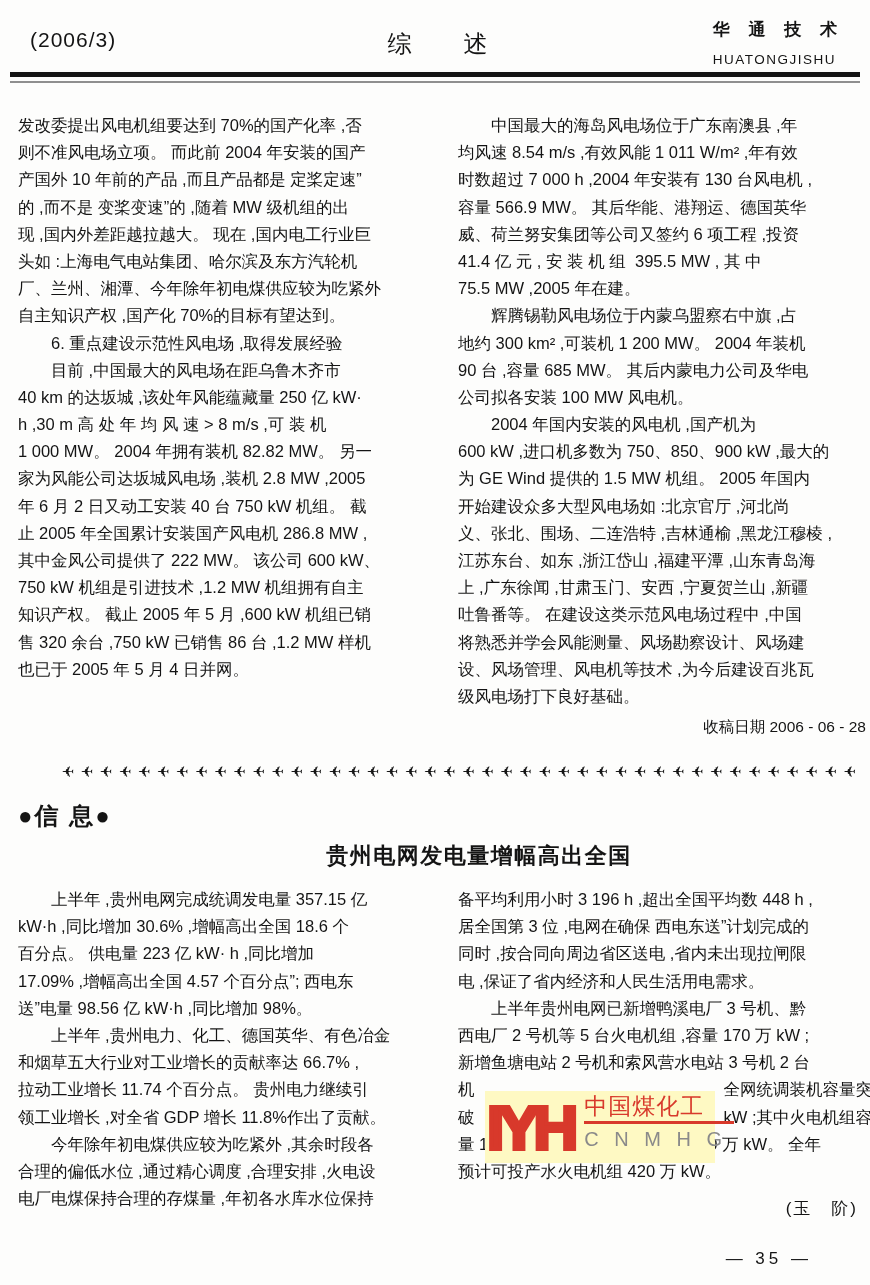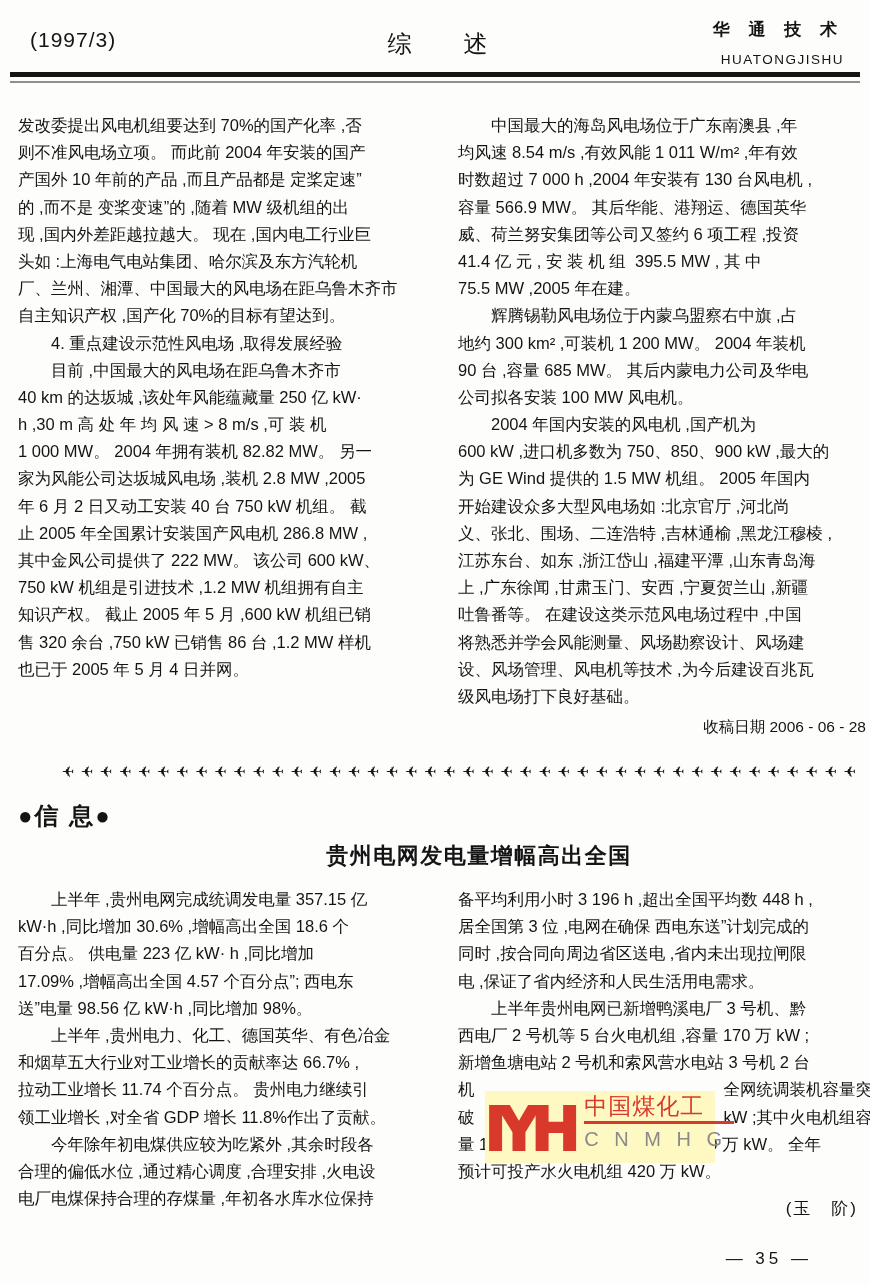--- a/index.html
+++ b/index.html
@@ -7,21 +7,21 @@
     position:relative;width:870px;height:1285px;background:#fdfdfc;
     font-family:"Liberation Sans","DejaVu Sans",sans-serif;color:#141414;
     margin:0 auto;overflow:hidden;
   }
   
   .header{position:absolute;top:16px;left:30px;right:26px;display:flex;
     justify-content:space-between;align-items:flex-start;}
   .issue{font-size:21px;margin-top:12px;letter-spacing:1px;}
   .section-title{font-size:24px;margin-top:12px;letter-spacing:14px;font-weight:500;
     margin-left:60px;}
-  .journal{text-align:right;margin-top:2px;}
+  .journal{text-align:left;margin-top:2px;}
   .journal-cn{font-size:17px;font-weight:bold;letter-spacing:7px;}
   .journal-en{font-size:13.5px;letter-spacing:1.5px;margin-top:11px;}
   .rule-thick{position:absolute;top:72px;left:10px;right:10px;height:5px;background:#141414;}
   .rule-thin{position:absolute;top:81px;left:10px;right:10px;height:2px;background:#8f8f8f;}
   
   .cols{position:absolute;left:18px;display:flex;gap:26px;}
   .cols.a1{top:112px;}
   .cols.a2{top:886px;}
   .col{width:414px;font-size:16.5px;line-height:27.2px;}
   .tl{white-space:pre;height:27.2px;}
@@ -50,41 +50,41 @@
   .logo-en{font-size:20px;letter-spacing:5px;line-height:26px;margin-top:2px;}
   
   .page-number{position:absolute;right:58px;bottom:16px;font-size:17px;letter-spacing:4px;}
 </style>
 </head>
 <body>
 
 <div class="page">
 
   <div class="header">
-    <div class="issue">(1997/3)</div>
+    <div class="issue">(2006/3)</div>
     <div class="section-title">综　述</div>
     <div class="journal">
       <div class="journal-cn">华 通 技 术</div>
       <div class="journal-en">HUATONGJISHU</div>
     </div>
   </div>
   <div class="rule-thick"></div>
   <div class="rule-thin"></div>
 
   <div class="cols a1">
     <div class="col">
         <div class="tl">发改委提出风电机组要达到 70%的国产化率 ,否</div>
         <div class="tl">则不准风电场立项。 而此前 2004 年安装的国产</div>
         <div class="tl">产国外 10 年前的产品 ,而且产品都是 定桨定速”</div>
         <div class="tl">的 ,而不是 变桨变速”的 ,随着 MW 级机组的出</div>
         <div class="tl">现 ,国内外差距越拉越大。 现在 ,国内电工行业巨</div>
         <div class="tl">头如 :上海电气电站集团、哈尔滨及东方汽轮机</div>
-        <div class="tl">厂、兰州、湘潭、中国最大的风电场在距乌鲁木齐市</div>
+        <div class="tl">厂、兰州、湘潭、今年除年初电煤供应较为吃紧外</div>
         <div class="tl">自主知识产权 ,国产化 70%的目标有望达到。</div>
-        <div class="tl">　　4. 重点建设示范性风电场 ,取得发展经验</div>
+        <div class="tl">　　6. 重点建设示范性风电场 ,取得发展经验</div>
         <div class="tl">　　目前 ,中国最大的风电场在距乌鲁木齐市</div>
         <div class="tl">40 km 的达坂城 ,该处年风能蕴藏量 250 亿 kW·</div>
         <div class="tl">h ,30 m 高 处 年 均 风 速 &gt; 8 m/s ,可 装 机</div>
         <div class="tl">1 000 MW。 2004 年拥有装机 82.82 MW。 另一</div>
         <div class="tl">家为风能公司达坂城风电场 ,装机 2.8 MW ,2005</div>
         <div class="tl">年 6 月 2 日又动工安装 40 台 750 kW 机组。 截</div>
         <div class="tl">止 2005 年全国累计安装国产风电机 286.8 MW ,</div>
         <div class="tl">其中金风公司提供了 222 MW。 该公司 600 kW、</div>
         <div class="tl">750 kW 机组是引进技术 ,1.2 MW 机组拥有自主</div>
         <div class="tl">知识产权。 截止 2005 年 5 月 ,600 kW 机组已销</div>

